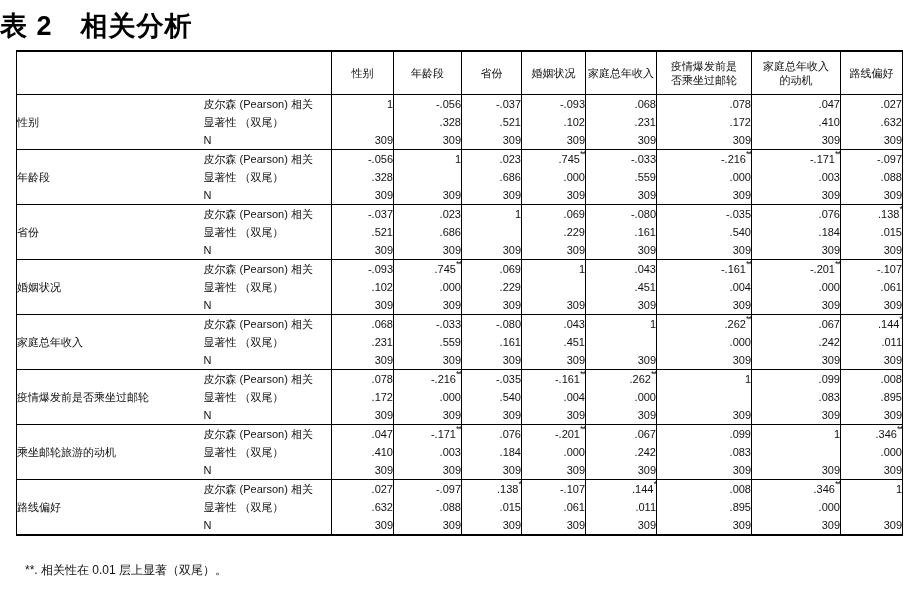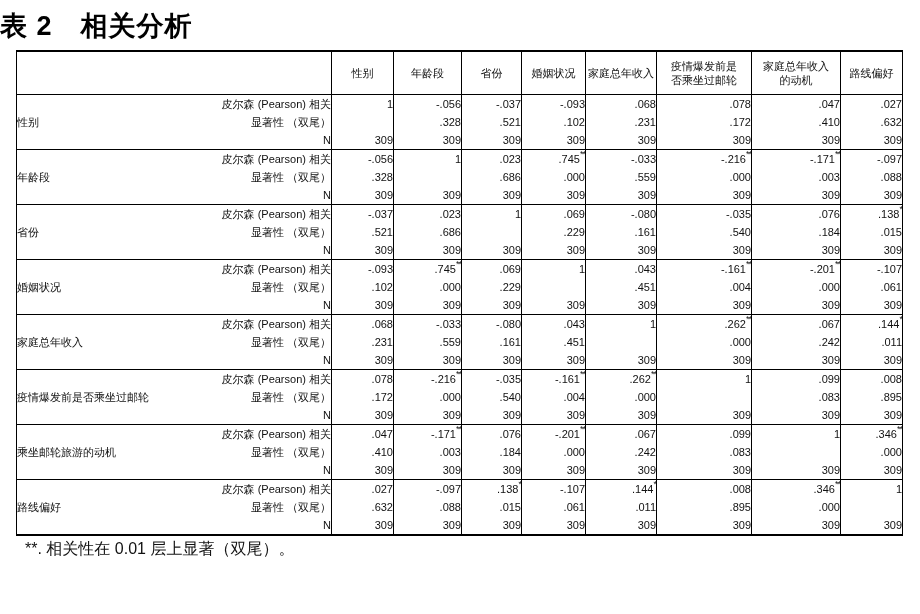--- a/index.html
+++ b/index.html
@@ -51,40 +51,40 @@
     white-space:nowrap;
     overflow:hidden;
   }
   td.var{
     text-align:left;
     vertical-align:top;
     padding:1px 0 0 6px;
     line-height:17px;
   }
   td.stat{
-    text-align:right;
+    text-align:left;
     padding-left:1px;
   }
   td.data{
     text-align:right;
     padding-right:13px;
     border-left:1px solid #000;
   }
   tr.group-end td, td.group-end{border-bottom:1px solid #000;}
   sup{
     font-size:9px;
     line-height:0;
     position:relative;
     top:-1px;
     letter-spacing:-1px;
   }
   .footnotes{
     position:absolute;
-    left:25px;top:538px;
-    font-size:16px;
+    left:25px;top:560px;
+    font-size:12px;
     line-height:21px;
     color:#111;
   }
 </style>
 </head>
 <body>
 
 <h1 class="title">表 2　相关分析</h1>
 
 <table class="corr">

